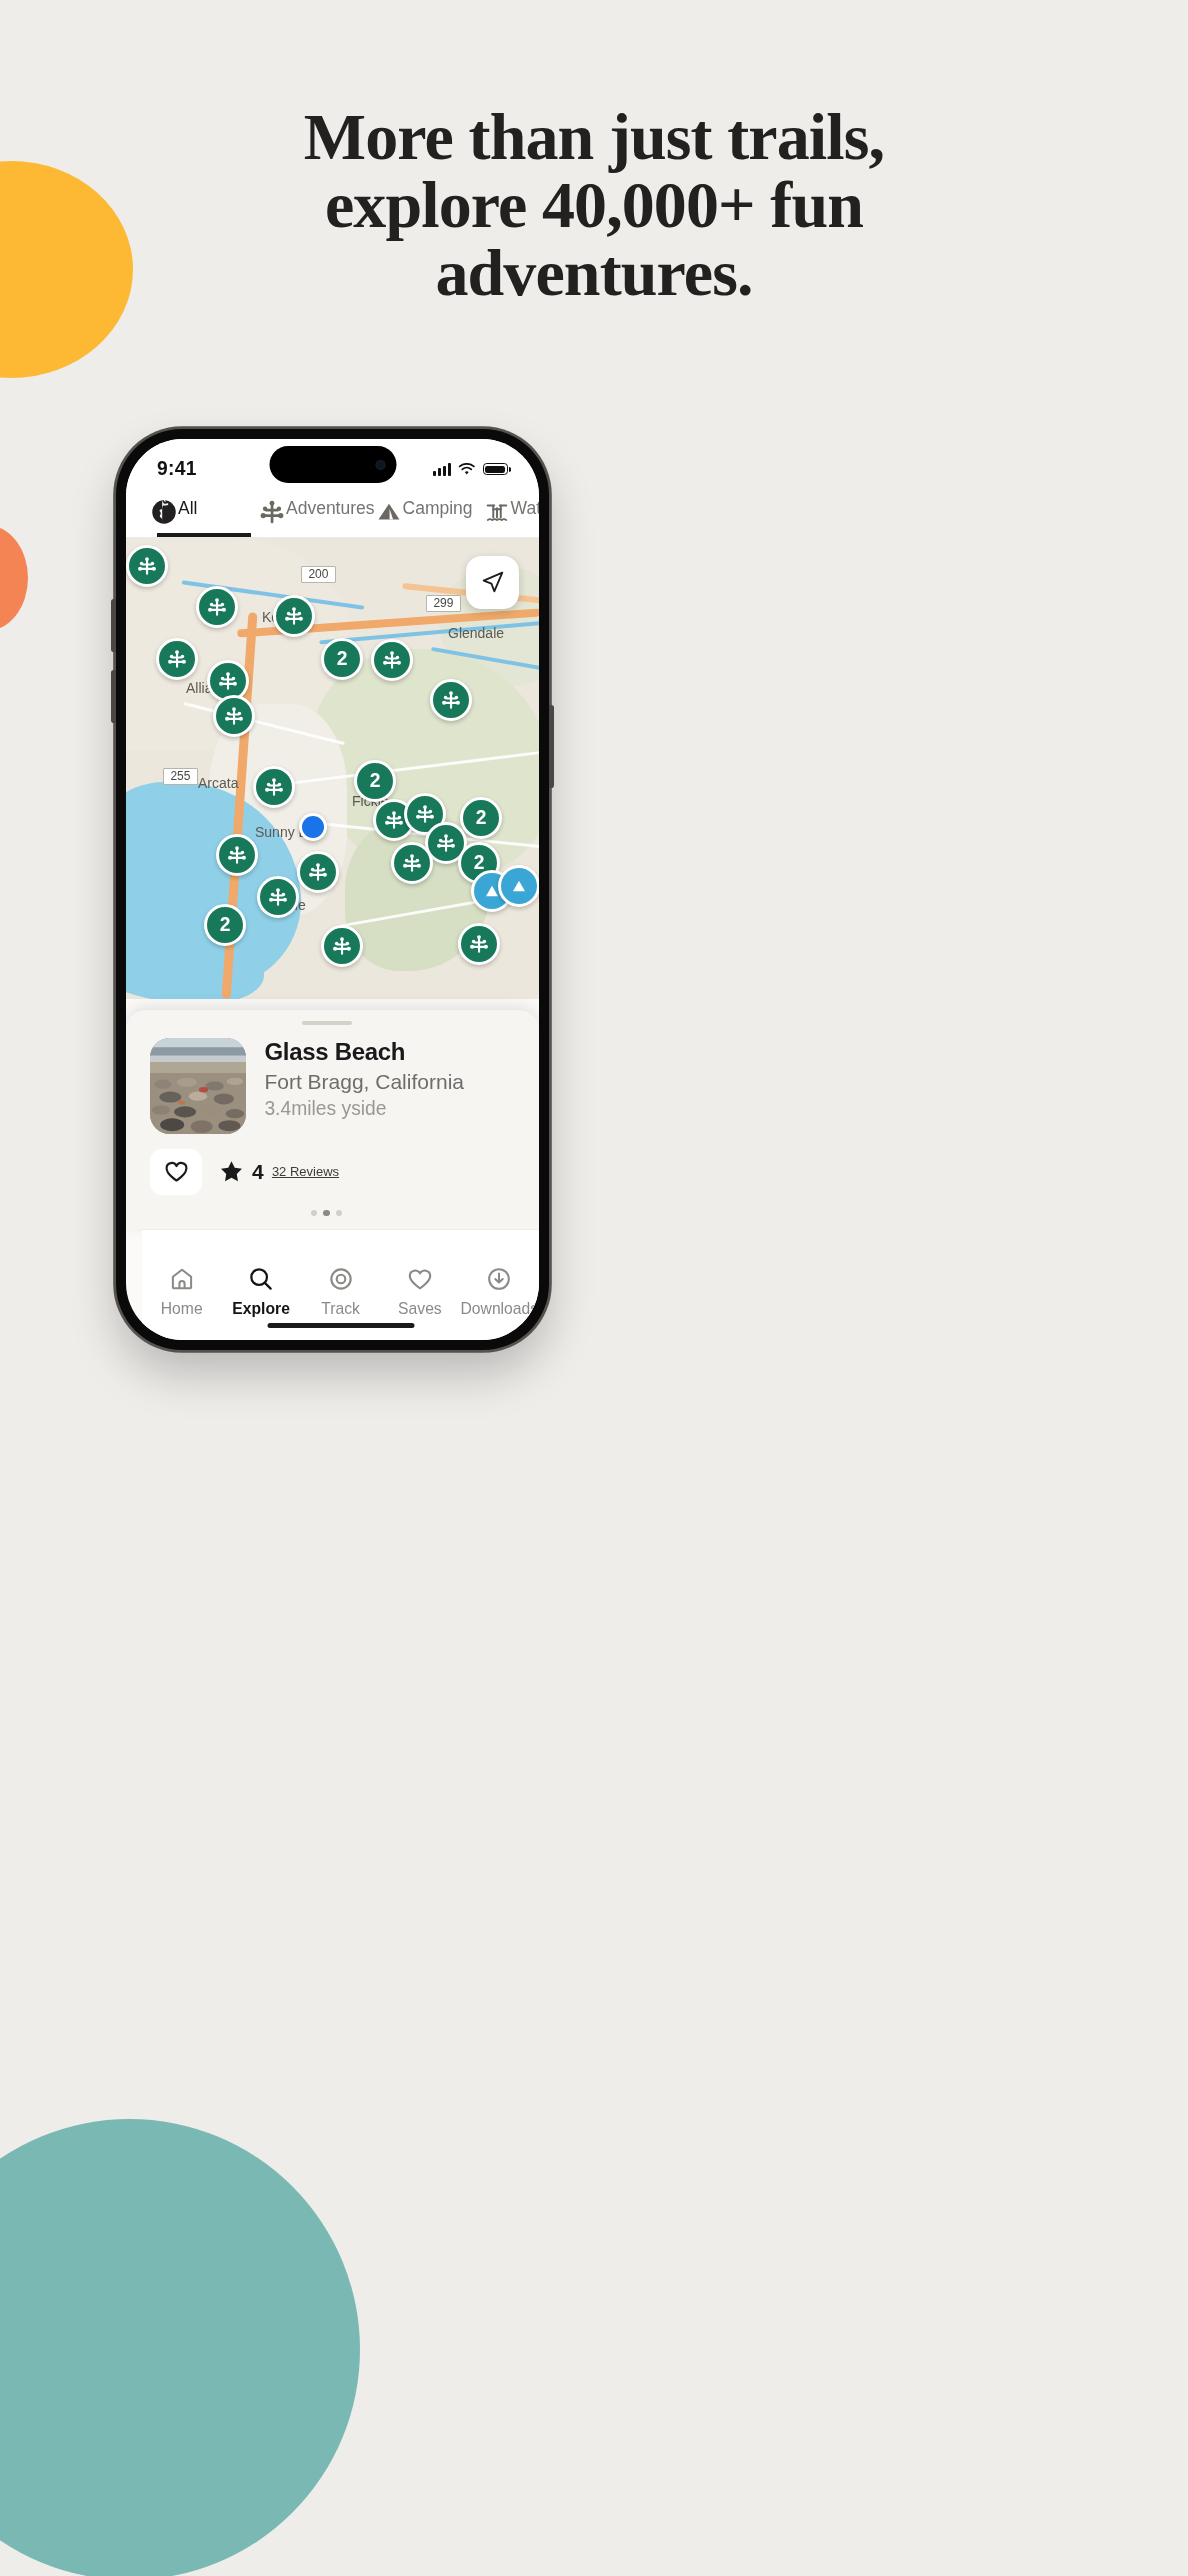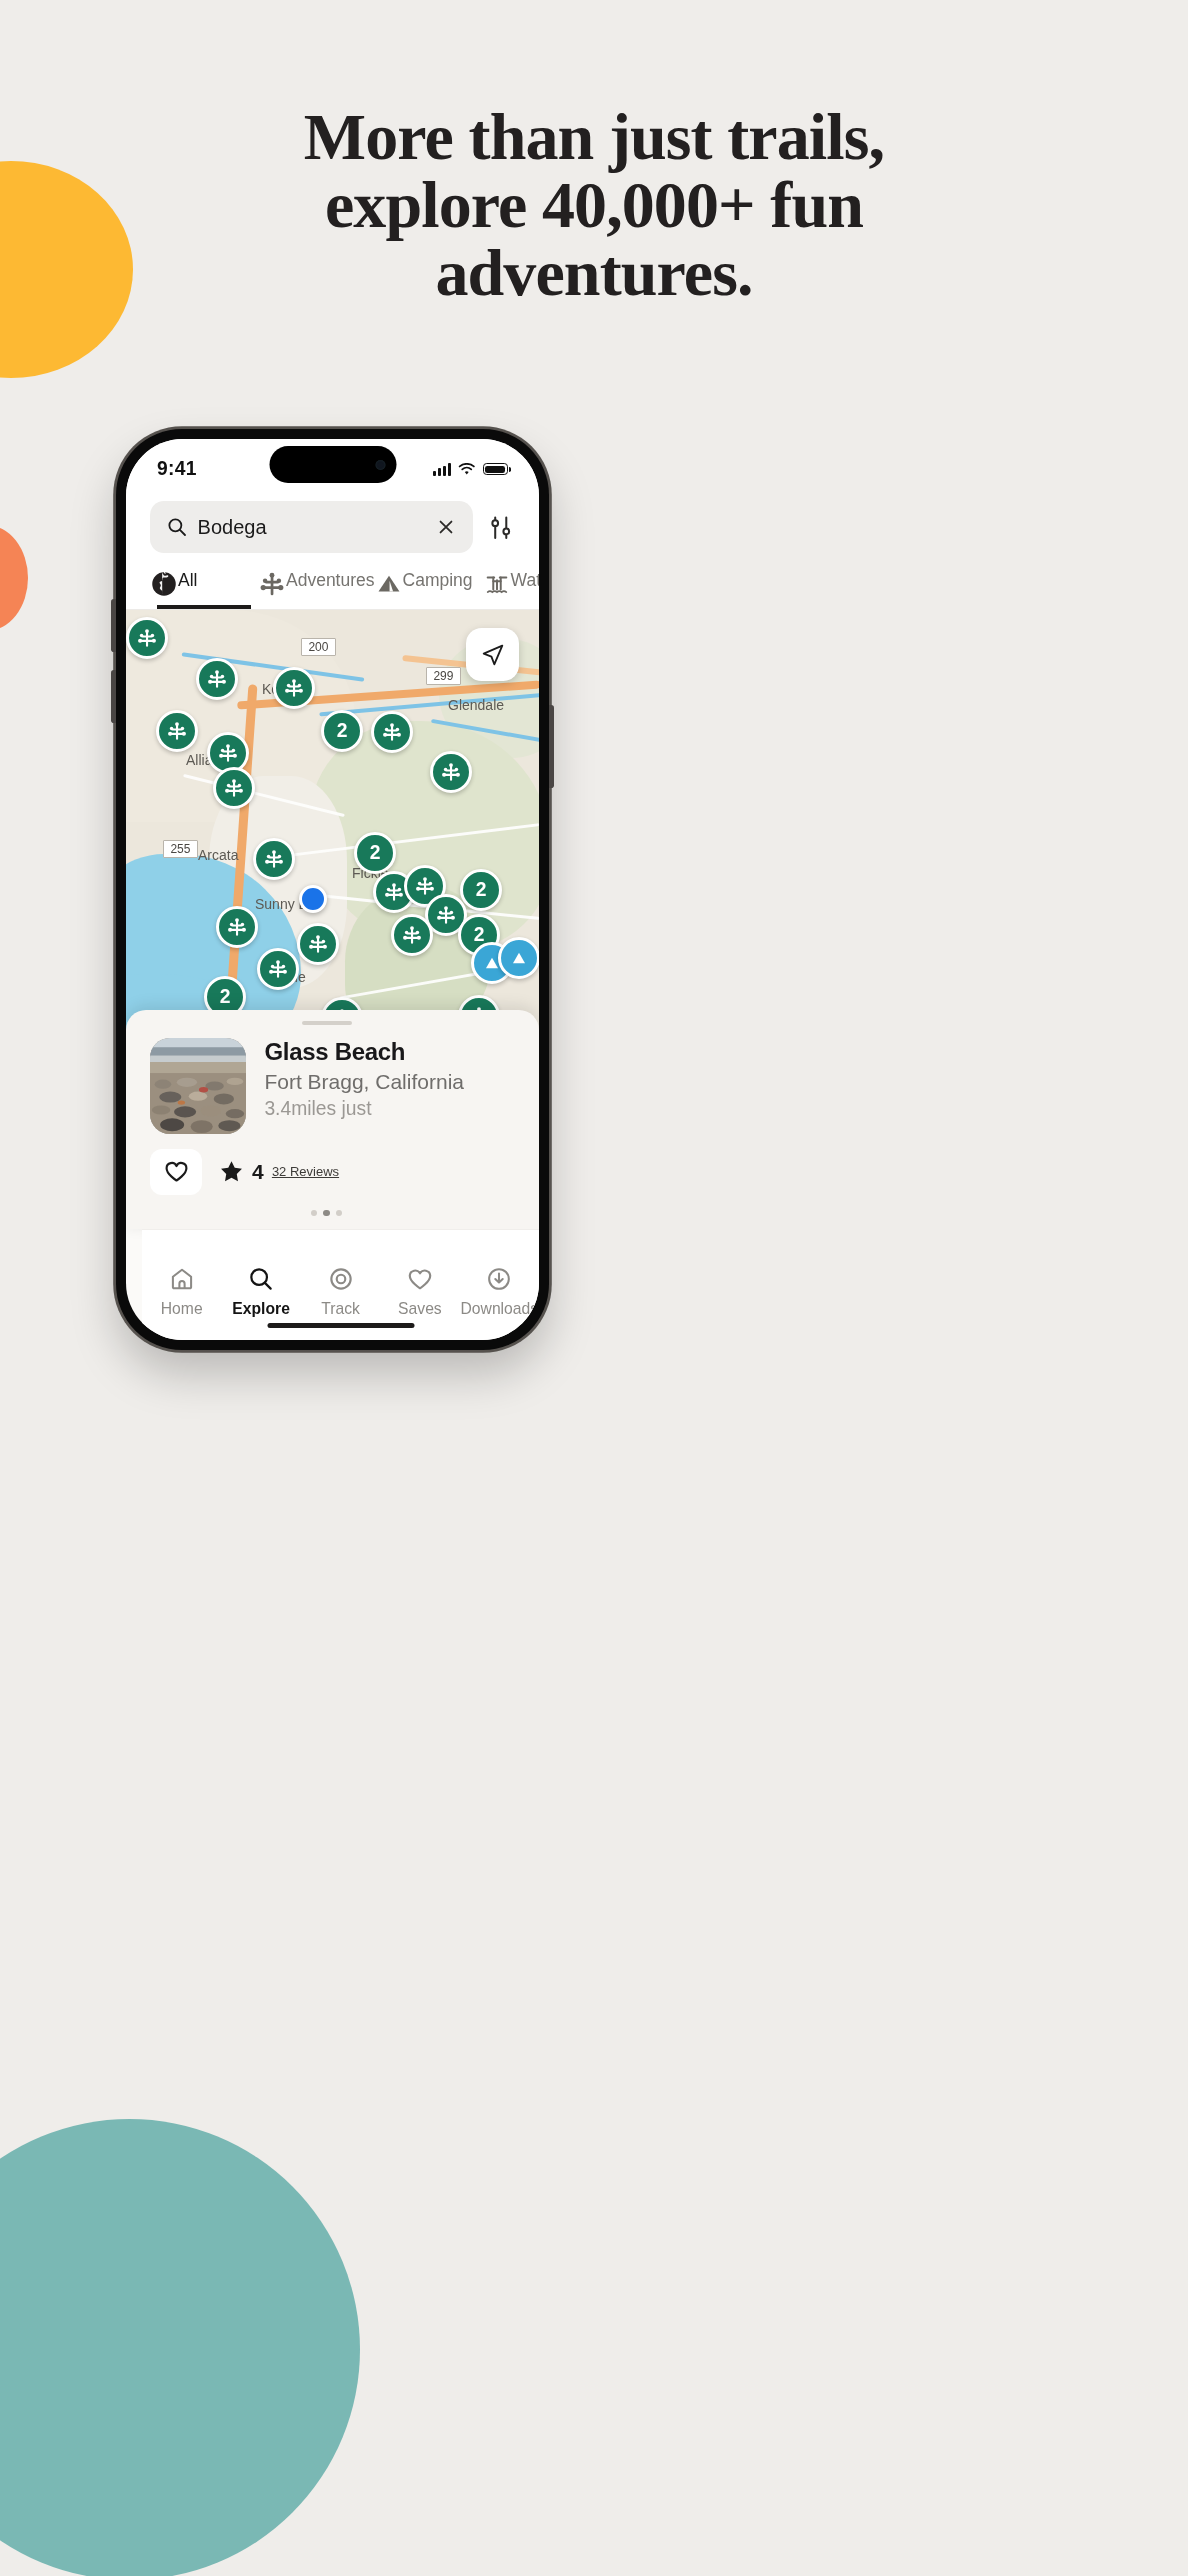--- a/index.html
+++ b/index.html
@@ -264,37 +264,20 @@
             <path d="M9.5 12.4l2.1-2.6a3.3 3.3 0 00-4.2 0l2.1 2.6z" fill="#111"></path>
             <path d="M4.6 6.8a7.6 7.6 0 019.8 0" stroke="#111" stroke-width="1.9" fill="none" stroke-linecap="round"></path>
             <path d="M1.8 3.7a11.8 11.8 0 0115.4 0" stroke="#111" stroke-width="1.9" fill="none" stroke-linecap="round"></path>
           </svg>
         <span id="battery">
             <i></i>
           </span>
       </div>
     </div>
 
-    <div id="search-row">
-      <div id="search-box">
-        <svg class="ico" width="20" height="20" viewBox="0 0 22 22">
-            <circle cx="9.2" cy="9.2" r="6.6" stroke="#1b1b1b" stroke-width="2" fill="none"></circle>
-            <path d="M14.2 14.2l5.6 5.6" stroke="#1b1b1b" stroke-width="2" stroke-linecap="round"></path>
-          </svg>
-        <span id="search-value">Bodega</span>
-        <svg class="ico" width="20" height="20" viewBox="0 0 22 22">
-            <path d="M5 5l12 12M17 5L5 17" stroke="#2b2a28" stroke-width="2" stroke-linecap="round"></path>
-          </svg>
-      </div>
-      <svg class="ico" width="29.5" height="29.5" viewBox="0 0 32 32">
-        <path d="M10 5v22M22 5v22" stroke="#2b2a28" stroke-width="2.2" stroke-linecap="round"></path>
-        <circle cx="10" cy="11" r="3.1" fill="#fff" stroke="#2b2a28" stroke-width="2.2"></circle>
-        <circle cx="22" cy="20" r="3.1" fill="#fff" stroke="#2b2a28" stroke-width="2.2"></circle>
-      </svg>
-    </div>
 
     <div id="filter-tabs">
       <div class="tab active">
         <svg width="28" height="28" viewBox="0 0 30 30">
           <circle cx="15" cy="15" r="12.6" fill="#232020"></circle>
           <path d="M13 3.2c1.6 1.3 1 2.4 2.6 2.9 1.6.5 2.6-.9 3.8-.2.9.6-.4 2-1.9 2.2-1.5.2-2.6-.5-3.6.3-1 .8 0 2.1-.9 3-.9.9-2.3.4-2.7 1.6-.4 1.2 1.3 1.9 1.3 3.3 0 1.4-1.4 2.1-1 3.6.4 1.5 2.2 1.5 2.6 3 .3 1.1-.5 2-.1 3" fill="#fff" opacity=".95"></path>
           <path d="M15.2 1.6c-.8 1.6.3 2.6 1.9 2.2" fill="#fff"></path>
         </svg>
         <span class="tab-label">All</span>
         <div class="tab-underline"></div>
@@ -676,21 +659,21 @@
               <ellipse cx="56" cy="96" rx="12" ry="7" fill="#7a6f62"></ellipse>
               <ellipse cx="86" cy="95" rx="12" ry="6" fill="#55504a"></ellipse>
               <ellipse cx="58" cy="56" rx="5" ry="3" fill="#b7453b"></ellipse>
               <ellipse cx="34" cy="70" rx="4" ry="2.4" fill="#c2743c"></ellipse>
             </g>
           </svg>
         </div>
         <div id="card-info">
           <div id="card-title">Glass Beach</div>
           <div id="card-sub">Fort Bragg, California</div>
-          <div id="card-dist">3.4miles just</div>
+          <div id="card-dist">3.4miles yside</div>
         </div>
       </div>
       <div id="card-actions">
         <div id="fav-btn">
           <svg width="25" height="25" viewBox="0 0 27 27">
             <path d="M13.5 23.2S2.8 16.6 2.8 9.9a5.6 5.6 0 0110.7-2.3A5.6 5.6 0 0124.2 9.9c0 6.7-10.7 13.3-10.7 13.3z" fill="none" stroke="#1a1a1a" stroke-width="2.3" stroke-linejoin="round"></path>
           </svg>
         </div>
         <div id="rating-wrap">
           <svg width="25" height="25" viewBox="0 0 27 27">

